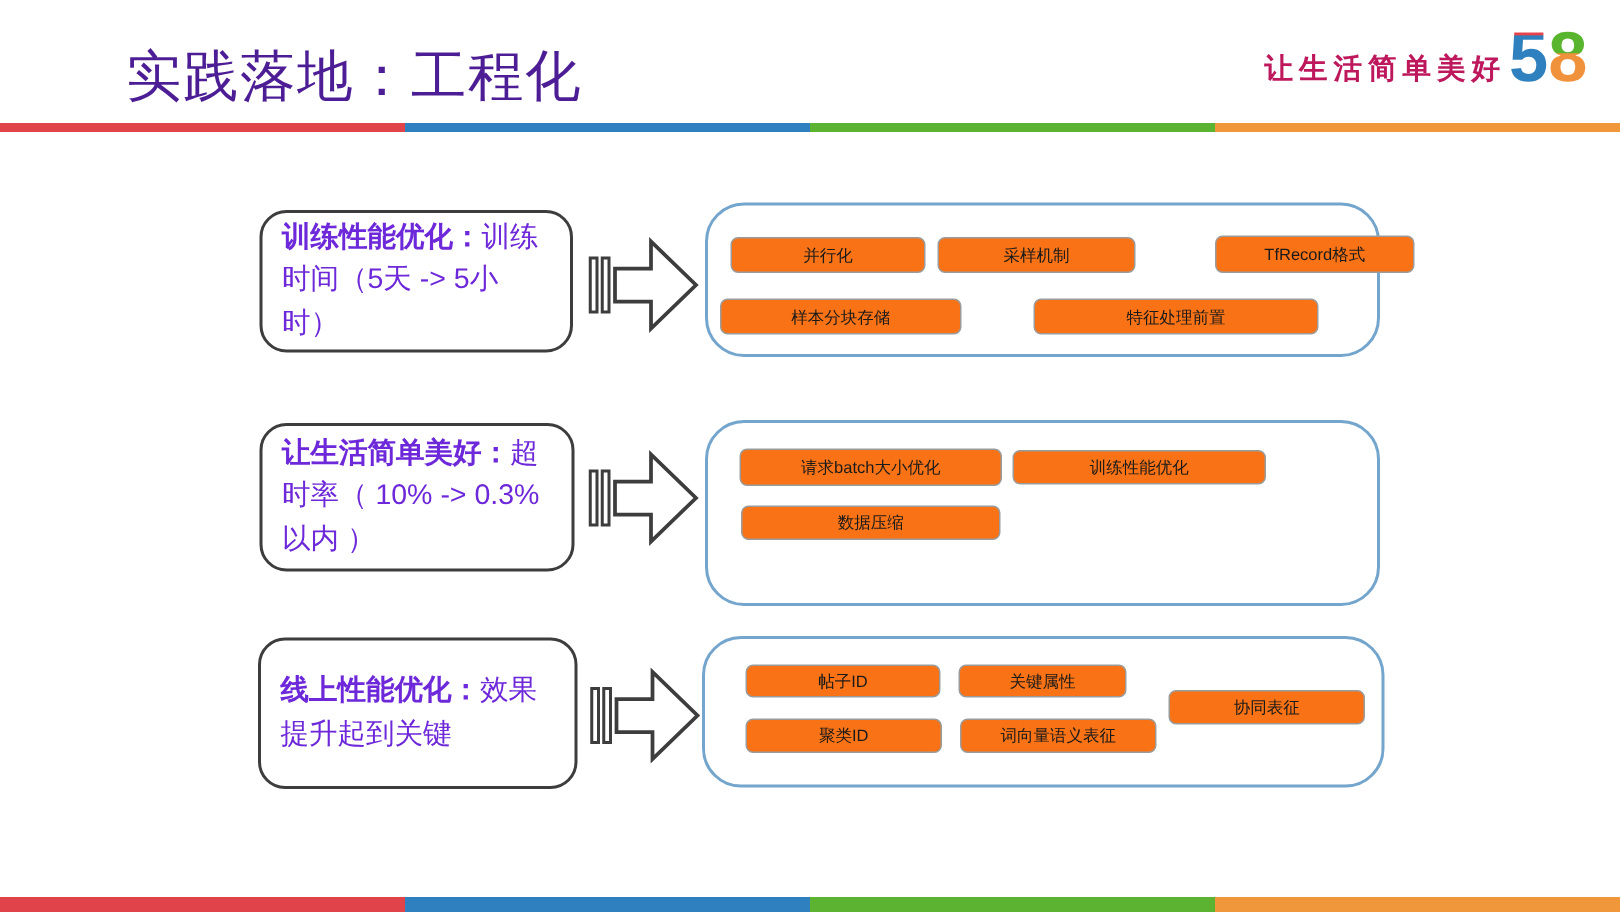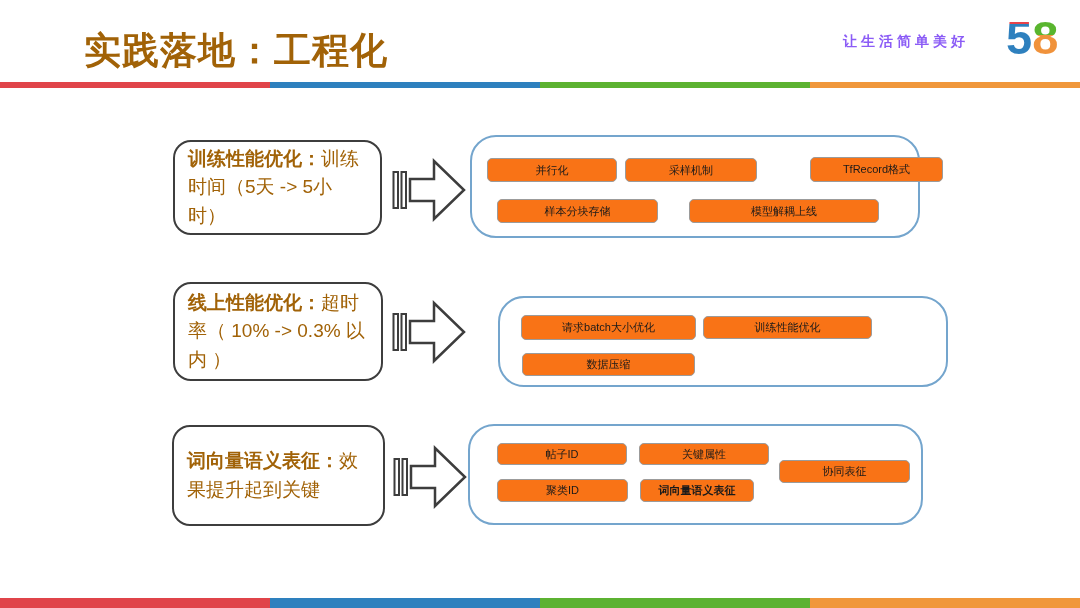--- a/index.html
+++ b/index.html
@@ -2,26 +2,26 @@
 <html><head>
 <meta charset="utf-8">
 <style>
   html,body{margin:0;padding:0;background:#fff;}
   .slide{
     position:relative;width:1080px;height:608px;background:#fff;overflow:hidden;
     font-family:"Liberation Sans",sans-serif;color:#1a1a1a;
   }
   
   .title{
-    position:absolute;left:84px;top:26px;font-size:37px;font-weight:bold;
-    color:#a16207;letter-spacing:1px;margin:0;
+    position:absolute;left:84px;top:26px;font-size:37px;font-weight:normal;
+    color:#4c1d95;letter-spacing:1px;margin:0;
   }
   .tagline{
-    position:absolute;left:843px;top:33px;font-size:14px;font-weight:bold;
-    letter-spacing:4px;color:#8b5cf6;
+    position:absolute;left:843px;top:33px;font-size:19px;font-weight:bold;
+    letter-spacing:4px;color:#be185d;
   }
   .logo{
     position:absolute;left:1006px;top:14px;font-size:47px;font-weight:800;line-height:1;
   }
   .logo .l5{
     background:linear-gradient(180deg,#e8434a 0%,#e8434a 24%,#2e80be 24%,#2e80be 100%);
     -webkit-background-clip:text;background-clip:text;color:transparent;
   }
   .logo .l8{
     background:linear-gradient(180deg,#59b52e 0%,#59b52e 46%,#f0923b 46%,#f0923b 100%);
@@ -34,21 +34,21 @@
   .bar span{flex:1;}
   .seg-red{background:#e0444a;}
   .seg-blue{background:#2e80be;}
   .seg-green{background:#5cb231;}
   .seg-orange{background:#f0973b;}
   
   .lbox{
     position:absolute;box-sizing:border-box;background:#fff;
     border:2.5px solid #3d3d3d;border-radius:18px;
     display:flex;align-items:center;padding:6px 13px;
-    font-size:19px;line-height:1.5;color:#a16207;
+    font-size:19px;line-height:1.5;color:#6d28d9;
   }
   .lbox .bold{font-weight:bold;}
   
   .arrow{position:absolute;width:76px;height:64px;}
   
   .cbox{
     position:absolute;box-sizing:border-box;background:#fff;
     border:2.5px solid #74a5cd;border-radius:26px;
   }
   .pill{
@@ -79,52 +79,52 @@
   </div>
   <svg class="arrow" style="left:391px;top:158px;" viewBox="0 0 76 64">
     <rect x="2.5" y="14" width="4.5" height="36" fill="#fff" stroke="#3d3d3d" stroke-width="2"></rect>
     <rect x="10.5" y="14" width="4.5" height="36" fill="#fff" stroke="#3d3d3d" stroke-width="2"></rect>
     <polygon points="19,21 43,21 43,3 73,32 43,61 43,43 19,43" fill="#fff" stroke="#3d3d3d" stroke-width="2.5" stroke-linejoin="miter"></polygon>
   </svg>
   <div class="cbox" style="left:470px;top:135px;width:450px;height:103px;">
     <div class="pill" style="left:15px;top:21px;width:130px;height:24px;">并行化</div>
     <div class="pill" style="left:153px;top:21px;width:132px;height:24px;">采样机制</div>
     <div class="pill" style="left:294px;top:20px;width:133px;height:25px;margin-left:44px;">TfRecord格式</div>
-    <div class="pill" style="left:25px;top:62px;width:161px;height:24px;">样本分块存储</div>
-    <div class="pill" style="left:217px;top:62px;width:190px;height:24px;">模型解耦上线</div>
+    <div class="pill" style="left:8px;top:62px;width:161px;height:24px;">样本分块存储</div>
+    <div class="pill" style="left:217px;top:62px;width:190px;height:24px;">特征处理前置</div>
   </div>
 
   <div class="lbox" style="left:173px;top:282px;width:210px;height:99px;">
-    <div><span class="bold">线上性能优化：</span><span>超时率（ 10% -&gt; 0.3% 以内 ）</span></div>
+    <div><span class="bold">让生活简单美好：</span><span>超时率（ 10% -&gt; 0.3% 以内 ）</span></div>
   </div>
   <svg class="arrow" style="left:391px;top:300px;" viewBox="0 0 76 64">
     <rect x="2.5" y="14" width="4.5" height="36" fill="#fff" stroke="#3d3d3d" stroke-width="2"></rect>
     <rect x="10.5" y="14" width="4.5" height="36" fill="#fff" stroke="#3d3d3d" stroke-width="2"></rect>
     <polygon points="19,21 43,21 43,3 73,32 43,61 43,43 19,43" fill="#fff" stroke="#3d3d3d" stroke-width="2.5" stroke-linejoin="miter"></polygon>
   </svg>
-  <div class="cbox" style="left:470px;top:296px;width:450px;height:91px;margin-left:28px;">
+  <div class="cbox" style="left:470px;top:280px;width:450px;height:124px;">
     <div class="pill" style="left:21px;top:17px;width:175px;height:25px;">请求batch大小优化</div>
     <div class="pill" style="left:203px;top:18px;width:169px;height:23px;">训练性能优化</div>
     <div class="pill" style="left:22px;top:55px;width:173px;height:23px;">数据压缩</div>
   </div>
 
   <div class="lbox" style="left:172px;top:425px;width:213px;height:101px;">
-    <div><span class="bold">词向量语义表征：</span><span>效果提升起到关键</span></div>
+    <div><span class="bold">线上性能优化：</span><span>效果提升起到关键</span></div>
   </div>
   <svg class="arrow" style="left:392px;top:445px;" viewBox="0 0 76 64">
     <rect x="2.5" y="14" width="4.5" height="36" fill="#fff" stroke="#3d3d3d" stroke-width="2"></rect>
     <rect x="10.5" y="14" width="4.5" height="36" fill="#fff" stroke="#3d3d3d" stroke-width="2"></rect>
     <polygon points="19,21 43,21 43,3 73,32 43,61 43,43 19,43" fill="#fff" stroke="#3d3d3d" stroke-width="2.5" stroke-linejoin="miter"></polygon>
   </svg>
   <div class="cbox" style="left:468px;top:424px;width:455px;height:101px;">
     <div class="pill" style="left:27px;top:17px;width:130px;height:22px;">帖子ID</div>
-    <div class="pill" style="left:169px;top:17px;width:130px;height:22px;">关键属性</div>
+    <div class="pill" style="left:169px;top:17px;width:112px;height:22px;">关键属性</div>
     <div class="pill" style="left:309px;top:34px;width:131px;height:23px;">协同表征</div>
     <div class="pill" style="left:27px;top:53px;width:131px;height:23px;">聚类ID</div>
-    <div class="pill" style="left:170px;top:53px;width:114px;height:23px;font-weight:bold;">词向量语义表征</div>
+    <div class="pill" style="left:170px;top:53px;width:131px;height:23px;">词向量语义表征</div>
   </div>
 
   <div class="bar bottom">
     <span class="seg-red"></span>
     <span class="seg-blue"></span>
     <span class="seg-green"></span>
     <span class="seg-orange"></span>
   </div>
 
 </div>

